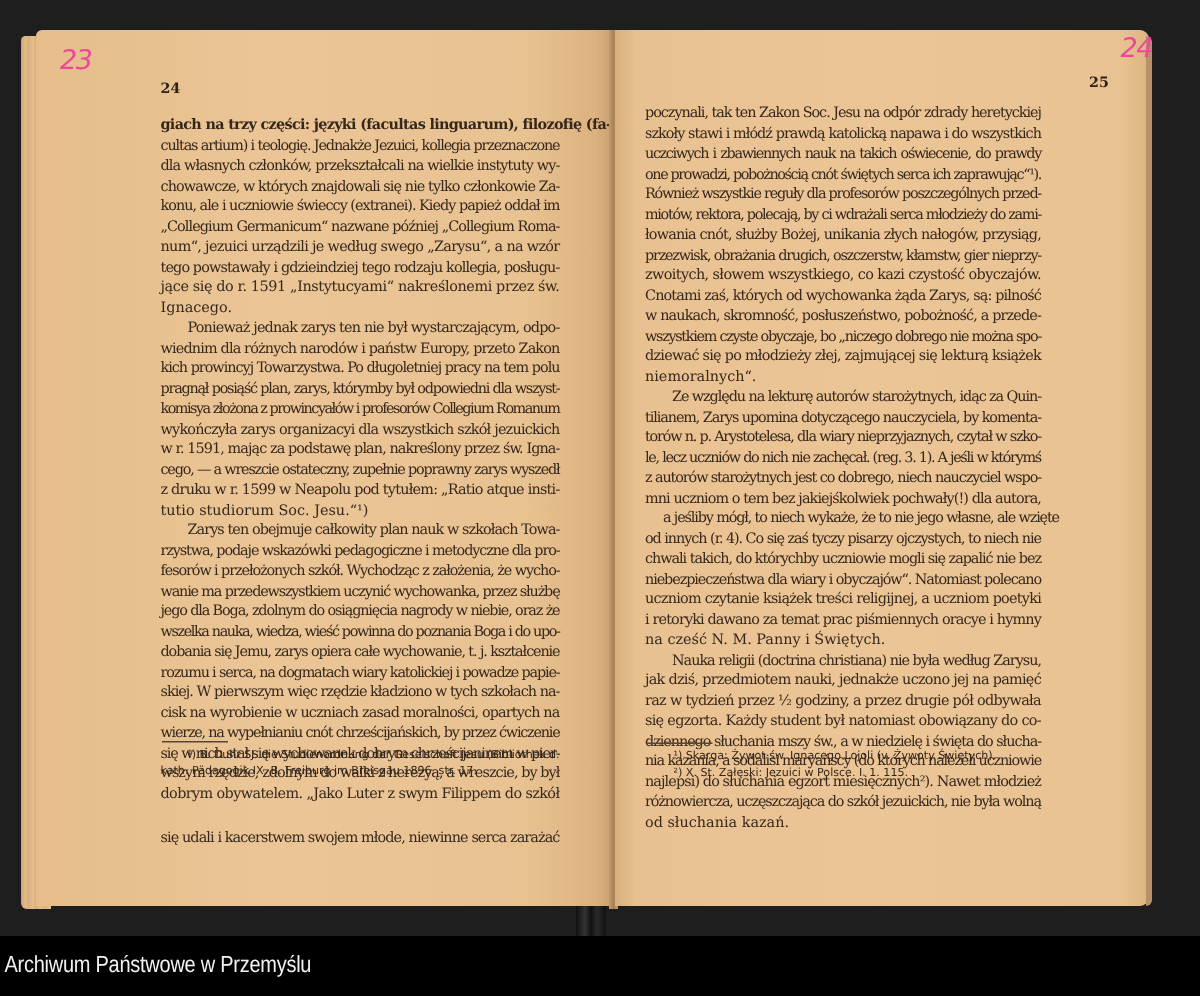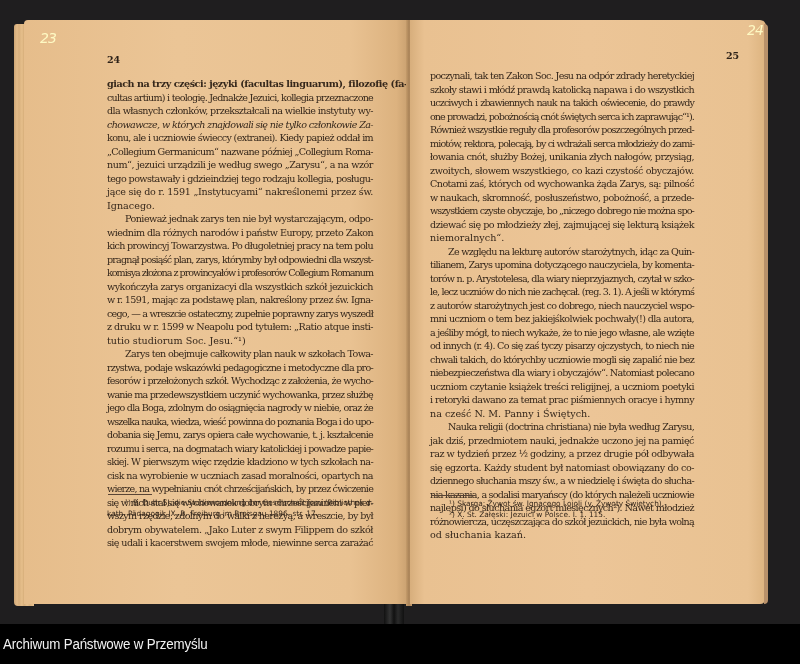--- a/index.html
+++ b/index.html
@@ -40,21 +40,21 @@
   .spine-bottom {
     position:absolute; left:384px; top:604px; width:20px; height:20px;
     background:linear-gradient(90deg,#111 0,#333 30%,#111 50%,#2a2a2a 70%,#111 100%);
   }
   .right-edge {
     position:absolute; left:764px; top:24px; width:4px; height:580px;
     background:#b8916a; border-radius:0 4px 4px 0;
   }
   .handwritten {
     position:absolute; font-family:"DejaVu Sans", sans-serif;
-    color:#fef9c3; font-size:14px; font-style:italic; font-weight:300;
+    color:#ec4899; font-size:18px; font-style:italic; font-weight:300;
     letter-spacing:-1px;
   }
   .page-num {
     position:absolute; font-size:9.5px; font-weight:bold; color:#2e2218;
   }
   .body-text {
     position:absolute; font-size:9.6px; line-height:13.5px;
     color:#35271b; text-align:justify;
   }
   .body-text .ln {
@@ -91,21 +91,21 @@
 <div class="edge-stack-left"></div>
 
 <div class="page page-left"></div>
 <div class="handwritten" style="left:40px; top:30px;">23</div>
 <div class="page-num" style="left:107px; top:54px;">24</div>
 
 <div class="body-text" id="left-body" style="left:107px; top:77px; width:266px;">
     <span class="ln" style="letter-spacing: -0.460817px; font-weight: bold;">giach na trzy części: języki (facultas linguarum), filozofię (fa-</span>
     <span class="ln" style="letter-spacing: -0.759233px;">cultas artium) i teologię. Jednakże Jezuici, kollegia przeznaczone</span>
     <span class="ln" style="letter-spacing: -0.578629px;">dla własnych członków, przekształcali na wielkie instytuty wy-</span>
-    <span class="ln" style="letter-spacing: -0.605729px; font-style: italic;">chowawcze, w których znajdowali się nie tylko członkowie Za-</span>
+    <span class="ln" style="letter-spacing: -0.605729px;">chowawcze, w których znajdowali się nie tylko członkowie Za-</span>
     <span class="ln" style="letter-spacing: -0.66121px;">konu, ale i uczniowie świeccy (extranei). Kiedy papież oddał im</span>
     <span class="ln" style="letter-spacing: -0.622727px;">„Collegium Germanicum“ nazwane później „Collegium Roma-</span>
     <span class="ln" style="letter-spacing: -0.452595px;">num“, jezuici urządzili je według swego „Zarysu“, a na wzór</span>
     <span class="ln" style="letter-spacing: -0.583417px;">tego powstawały i gdzieindziej tego rodzaju kollegia, posługu-</span>
     <span class="ln" style="letter-spacing: -0.259868px;">jące się do r. 1591 „Instytucyami“ nakreślonemi przez św.</span>
     <span class="ln last">Ignacego.</span>
     <span class="ln indent" style="letter-spacing: -0.549148px;">Ponieważ jednak zarys ten nie był wystarczającym, odpo-</span>
     <span class="ln" style="letter-spacing: -0.560581px;">wiednim dla różnych narodów i państw Europy, przeto Zakon</span>
     <span class="ln" style="letter-spacing: -0.678279px;">kich prowincyj Towarzystwa. Po długoletniej pracy na tem polu</span>
     <span class="ln" style="letter-spacing: -0.818115px;">pragnął posiąść plan, zarys, którymby był odpowiedni dla wszyst-</span>
@@ -122,21 +122,21 @@
     <span class="ln" style="letter-spacing: -0.762153px;">jego dla Boga, zdolnym do osiągnięcia nagrody w niebie, oraz że</span>
     <span class="ln" style="letter-spacing: -0.918155px;">wszelka nauka, wiedza, wieść powinna do poznania Boga i do upo-</span>
     <span class="ln" style="letter-spacing: -0.746394px;">dobania się Jemu, zarys opiera całe wychowanie, t. j. kształcenie</span>
     <span class="ln" style="letter-spacing: -0.787698px;">rozumu i serca, na dogmatach wiary katolickiej i powadze papie-</span>
     <span class="ln" style="letter-spacing: -0.645236px;">skiej. W pierwszym więc rzędzie kładziono w tych szkołach na-</span>
     <span class="ln" style="letter-spacing: -0.572034px;">cisk na wyrobienie w uczniach zasad moralności, opartych na</span>
     <span class="ln" style="letter-spacing: -0.812256px;">wierze, na wypełnianiu cnót chrześcijańskich, by przez ćwiczenie</span>
     <span class="ln" style="letter-spacing: -0.740779px;">się w nich stał się wychowanek dobrym chrześcijaninem w pier-</span>
     <span class="ln" style="letter-spacing: -0.623719px;">wszym rzędzie, zdolnym do walki z herezyą, a wreszcie, by był</span>
     <span class="ln" style="letter-spacing: -0.405114px;">dobrym obywatelem. „Jako Luter z swym Filippem do szkół</span>
-    <span class="ln" style="letter-spacing: -0.60196px;">się udali i kacerstwem swojem młode, niewinne serca zarażać</span>
+    <span class="ln" style="letter-spacing: -0.60196px; margin-top: 16px;">się udali i kacerstwem swojem młode, niewinne serca zarażać</span>
   </div>
 
 <div class="fn-rule" style="left:108px; top:494px;"></div>
 <div class="footnotes" id="left-fn" style="left:107px; top:497px; width:266px;">
     <span class="fn indent just" style="letter-spacing: -0.0584239px;">¹) B. Duhr SJ. die Studienordnung der Geselschaft Jesu (Bibliothek d.</span>
     <span class="fn">kath. Pädagogik IX. B. Freiburg im Breisgau 1896. str. 17.</span>
   </div>
 
 <div class="gutter"></div>
 <div class="spine-bottom"></div>
@@ -147,33 +147,34 @@
 <div class="page-num" style="left:726px; top:50px;">25</div>
 
 <div class="body-text" id="right-body" style="left:430px; top:69px; width:264px;">
     <span class="ln" style="letter-spacing: -0.687752px;">poczynali, tak ten Zakon Soc. Jesu na odpór zdrady heretyckiej</span>
     <span class="ln" style="letter-spacing: -0.629948px;">szkoły stawi i młódź prawdą katolicką napawa i do wszystkich</span>
     <span class="ln" style="letter-spacing: -0.90651px;">uczciwych i zbawiennych nauk na takich oświecenie, do prawdy</span>
     <span class="ln" style="letter-spacing: -0.916748px;">one prowadzi, pobożnością cnót świętych serca ich zaprawując“¹).</span>
     <span class="ln" style="letter-spacing: -0.827357px;">Również wszystkie reguły dla profesorów poszczególnych przed-</span>
     <span class="ln" style="letter-spacing: -0.879735px;">miotów, rektora, polecają, by ci wdrażali serca młodzieży do zami-</span>
     <span class="ln" style="letter-spacing: -0.553791px;">łowania cnót, służby Bożej, unikania złych nałogów, przysiąg,</span>
+    <span class="ln" style="letter-spacing: -0.802979px;">przezwisk, obrażania drugich, oszczerstw, kłamstw, gier nieprzy-</span>
     <span class="ln" style="letter-spacing: -0.401042px;">zwoitych, słowem wszystkiego, co kazi czystość obyczajów.</span>
     <span class="ln" style="letter-spacing: -0.570851px;">Cnotami zaś, których od wychowanka żąda Zarys, są: pilność</span>
     <span class="ln" style="letter-spacing: -0.569079px;">w naukach, skromność, posłuszeństwo, pobożność, a przede-</span>
     <span class="ln" style="letter-spacing: -0.857611px;">wszystkiem czyste obyczaje, bo „niczego dobrego nie można spo-</span>
     <span class="ln" style="letter-spacing: -0.49001px;">dziewać się po młodzieży złej, zajmującej się lekturą książek</span>
     <span class="ln last">niemoralnych“.</span>
     <span class="ln indent" style="letter-spacing: -0.720669px;">Ze względu na lekturę autorów starożytnych, idąc za Quin-</span>
     <span class="ln" style="letter-spacing: -0.727865px;">tilianem, Zarys upomina dotyczącego nauczyciela, by komenta-</span>
     <span class="ln" style="letter-spacing: -0.804688px;">torów n. p. Arystotelesa, dla wiary nieprzyjaznych, czytał w szko-</span>
     <span class="ln" style="letter-spacing: -0.854167px;">le, lecz uczniów do nich nie zachęcał. (reg. 3. 1). A jeśli w którymś</span>
     <span class="ln" style="letter-spacing: -0.736391px;">z autorów starożytnych jest co dobrego, niech nauczyciel wspo-</span>
     <span class="ln" style="letter-spacing: -0.607031px;">mni uczniom o tem bez jakiejśkolwiek pochwały(!) dla autora,</span>
-    <span class="ln" style="letter-spacing: -0.766098px;">a jeśliby mógł, to niech wykaże, że to nie jego własne, ale wzięte</span>
+    <span class="ln" style="letter-spacing: -0.766098px; margin-left: 12px;">a jeśliby mógł, to niech wykaże, że to nie jego własne, ale wzięte</span>
     <span class="ln" style="letter-spacing: -0.702892px;">od innych (r. 4). Co się zaś tyczy pisarzy ojczystych, to niech nie</span>
     <span class="ln" style="letter-spacing: -0.697917px;">chwali takich, do którychby uczniowie mogli się zapalić nie bez</span>
     <span class="ln" style="letter-spacing: -0.72526px;">niebezpieczeństwa dla wiary i obyczajów“. Natomiast polecano</span>
     <span class="ln" style="letter-spacing: -0.502305px;">uczniom czytanie książek treści religijnej, a uczniom poetyki</span>
     <span class="ln" style="letter-spacing: -0.570312px;">i retoryki dawano za temat prac piśmiennych oracye i hymny</span>
     <span class="ln last">na cześć N. M. Panny i Świętych.</span>
     <span class="ln indent" style="letter-spacing: -0.678496px;">Nauka religii (doctrina christiana) nie była według Zarysu,</span>
     <span class="ln" style="letter-spacing: -0.474138px;">jak dziś, przedmiotem nauki, jednakże uczono jej na pamięć</span>
     <span class="ln" style="letter-spacing: -0.4507px;">raz w tydzień przez ½ godziny, a przez drugie pół odbywała</span>
     <span class="ln" style="letter-spacing: -0.456627px;">się egzorta. Każdy student był natomiast obowiązany do co-</span>

